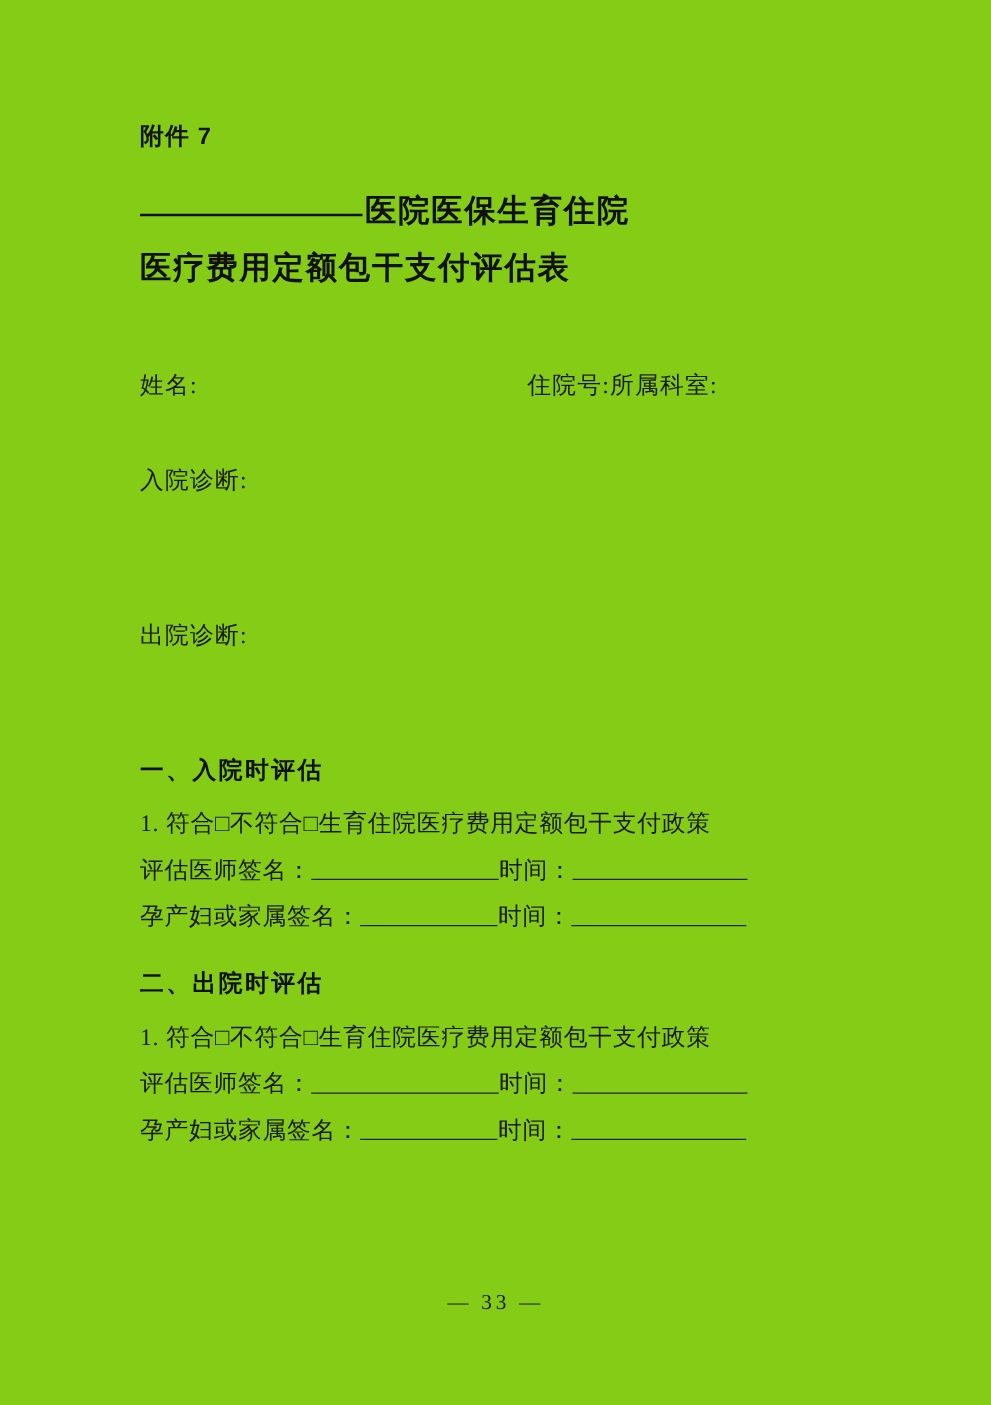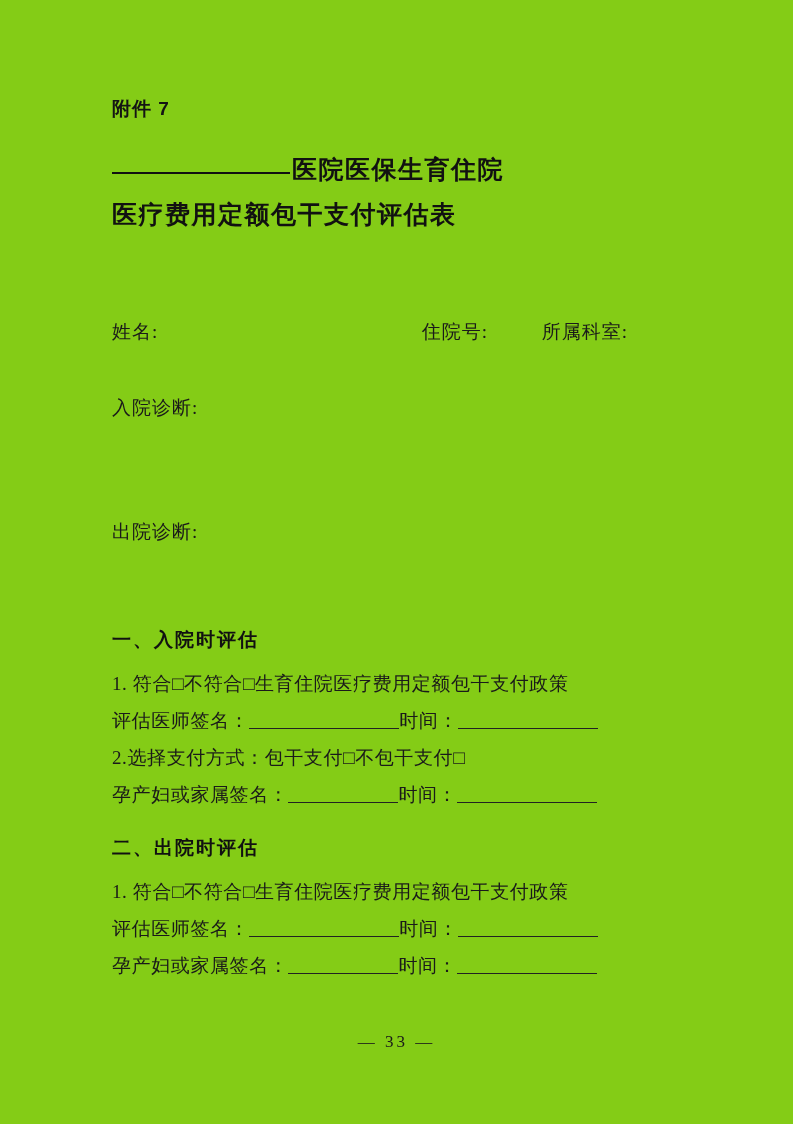--- a/index.html
+++ b/index.html
@@ -51,28 +51,28 @@
     width: 178px;
     border-bottom: 2px solid #111;
     vertical-align: 4px;
     margin-right: 2px;
     height: 1px;
   }
   .title-line2 {
     margin-top: 6px;
   }
   .fields-row {
-    margin-top: 85px;
+    margin-top: 61px;
     font-size: 19px;
     letter-spacing: 1px;
     display: flex;
   }
   .fields-row .f1 { width: 180px; }
   .fields-row .f2 { width: 196px; text-align: right; }
-  .fields-row .f3 { flex: 1; text-align: center; }
+  .fields-row .f3 { flex: 1; }
   .diag-line {
     margin-top: 50px;
     font-size: 19px;
     letter-spacing: 1px;
   }
   .diag-line.second {
     margin-top: 98px;
   }
   .section {
     margin-top: 82px;
@@ -138,21 +138,20 @@
 
     <div class="diag-line">入院诊断:</div>
     <div class="diag-line second">出院诊断:</div>
 
     <div class="section">
       <div class="section-title">一、入院时评估</div>
       <div class="p-line">1. 符合□不符合□生育住院医疗费用定额包干支付政策</div>
       <div class="p-line">
         <span>评估医师签名：</span><span class="ul ul-long"></span><span>时间：</span><span class="ul ul-time"></span>
       </div>
-      <div class="p-line">2.选择支付方式：包干支付□不包干支付□</div>
       <div class="p-line">
         <span>孕产妇或家属签名：</span><span class="ul ul-short"></span><span>时间：</span><span class="ul ul-time"></span>
       </div>
     </div>
 
     <div>
       <div class="section-title second">二、出院时评估</div>
       <div class="p-line">1. 符合□不符合□生育住院医疗费用定额包干支付政策</div>
       <div class="p-line">
         <span>评估医师签名：</span><span class="ul ul-long"></span><span>时间：</span><span class="ul ul-time"></span>

